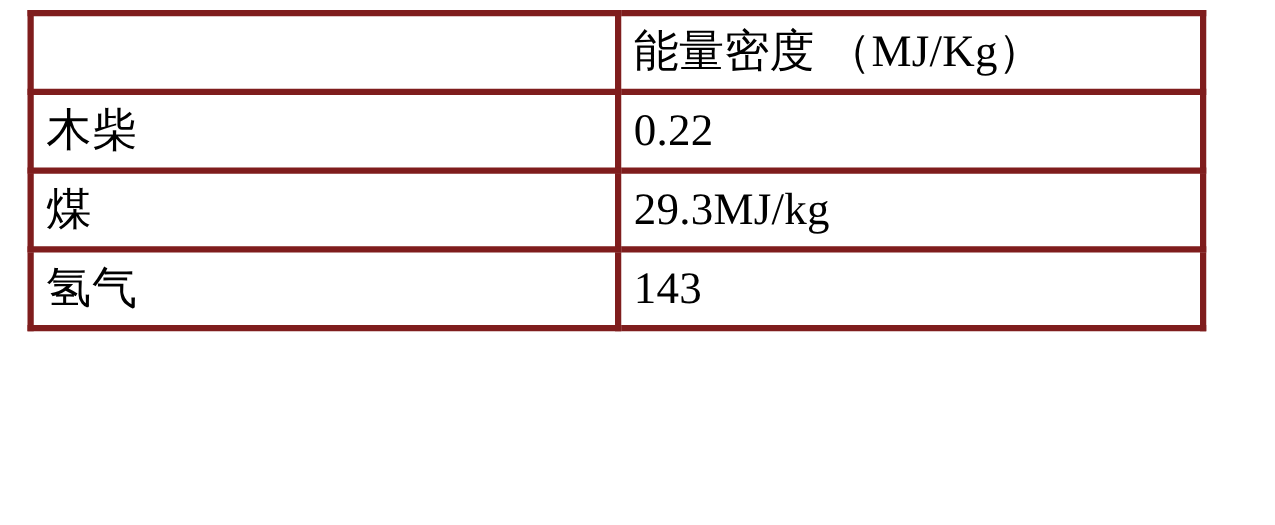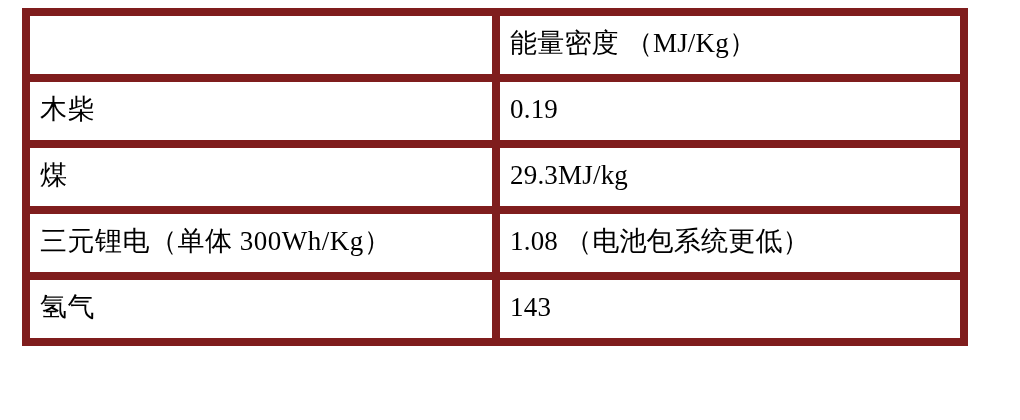--- a/index.html
+++ b/index.html
@@ -19,23 +19,23 @@
     left: 22px;
     top: 8px;
     width: 938px;
   }
   table.energy-table {
     border-collapse: collapse;
     width: 938px;
     table-layout: fixed;
   }
   table.energy-table td {
-    border: 8px solid #7f1d1d;
+    border: 5px solid #7f1d1d;
     padding: 4px 10px 6px 10px;
-    font-size: 27px;
+    font-size: 36px;
     line-height: 1.25;
     height: 48px;
     vertical-align: middle;
     white-space: nowrap;
     overflow: hidden;
   }
   col.col-label { width: 470px; }
   col.col-value { width: 468px; }
   .cell-empty { }
   .value-cell { letter-spacing: 0.2px; }
@@ -50,29 +50,25 @@
       <col class="col-label">
       <col class="col-value">
     </colgroup>
     <tbody>
       <tr>
         <td class="label-cell cell-empty"></td>
         <td class="value-cell">能量密度 （MJ/Kg）</td>
       </tr>
       <tr>
         <td class="label-cell">木柴</td>
-        <td class="value-cell">0.19</td>
+        <td class="value-cell">0.22</td>
       </tr>
       <tr>
         <td class="label-cell">煤</td>
         <td class="value-cell">29.3MJ/kg</td>
-      </tr>
-      <tr>
-        <td class="label-cell">三元锂电（单体 300Wh/Kg）</td>
-        <td class="value-cell">1.08 （电池包系统更低）</td>
       </tr>
       <tr>
         <td class="label-cell">氢气</td>
         <td class="value-cell">143</td>
       </tr>
     </tbody>
   </table>
 </div>
 
 </body></html>

